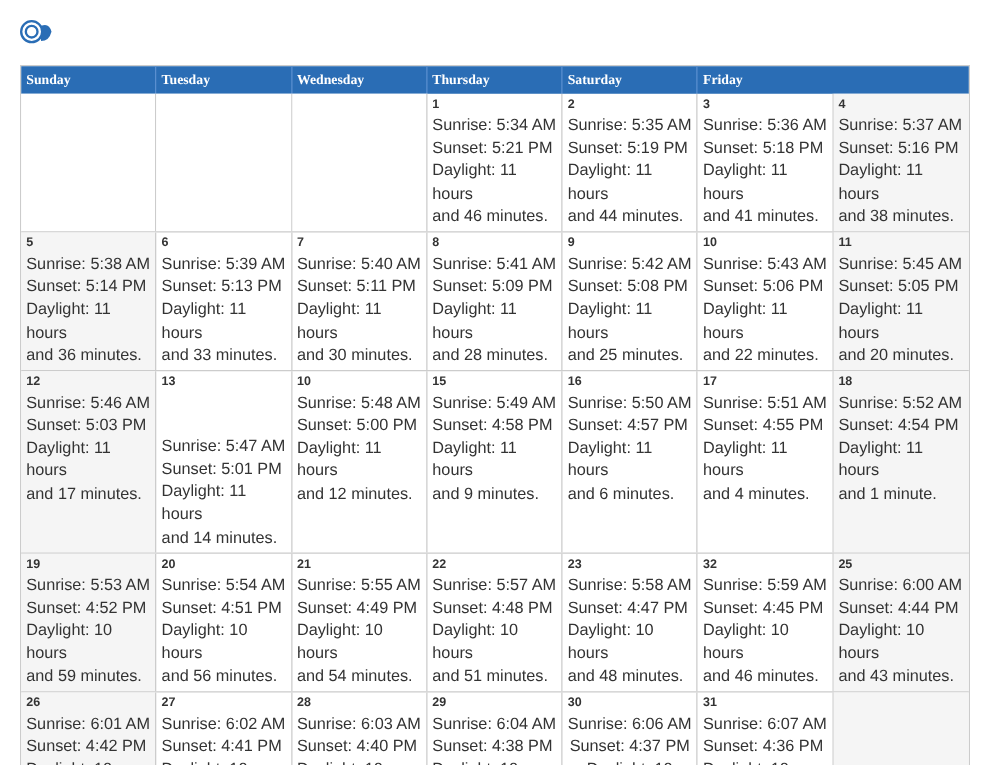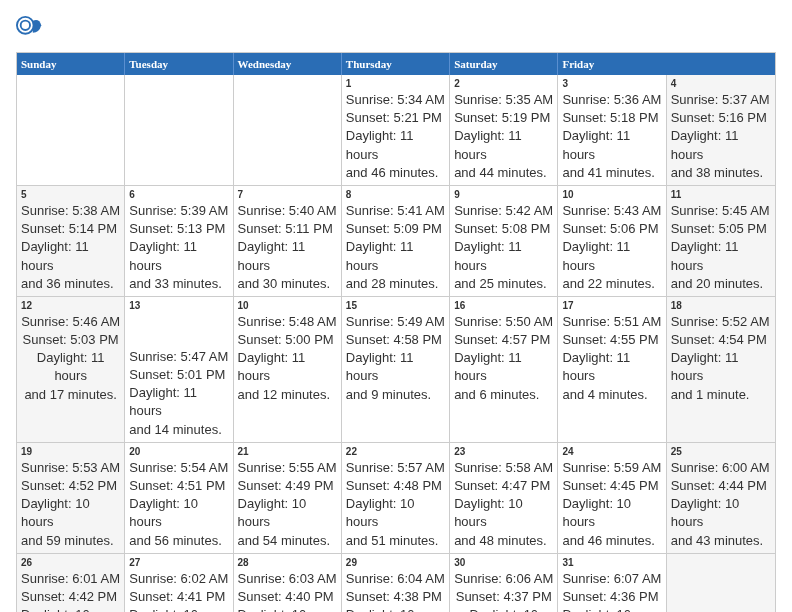--- a/index.html
+++ b/index.html
@@ -228,21 +228,21 @@
             <div class="day-num">11</div>
             <div class="cell-text" style="white-space: pre-line;">Sunrise: 5:45 AM
 Sunset: 5:05 PM
 Daylight: 11 hours
 and 20 minutes.</div>
           </div>
         </div>
         <div class="cal-row">
           <div class="cal-cell shaded">
             <div class="day-num">12</div>
-            <div class="cell-text" style="white-space: pre-line; text-align: center;">Sunrise: 5:46 AM
+            <div class="cell-text" style="white-space: pre-line;">Sunrise: 5:46 AM
 Sunset: 5:03 PM
 Daylight: 11 hours
 and 17 minutes.</div>
           </div>
           <div class="cal-cell">
             <div class="day-num">13</div>
             <div class="cell-text" style="white-space: pre-line; margin-top: 37px;">Sunrise: 5:47 AM
 Sunset: 5:01 PM
 Daylight: 11 hours
 and 14 minutes.</div>
@@ -313,21 +313,21 @@
 and 51 minutes.</div>
           </div>
           <div class="cal-cell">
             <div class="day-num">23</div>
             <div class="cell-text" style="white-space: pre-line;">Sunrise: 5:58 AM
 Sunset: 4:47 PM
 Daylight: 10 hours
 and 48 minutes.</div>
           </div>
           <div class="cal-cell">
-            <div class="day-num">24</div>
+            <div class="day-num">32</div>
             <div class="cell-text" style="white-space: pre-line;">Sunrise: 5:59 AM
 Sunset: 4:45 PM
 Daylight: 10 hours
 and 46 minutes.</div>
           </div>
           <div class="cal-cell shaded">
             <div class="day-num">25</div>
             <div class="cell-text" style="white-space: pre-line;">Sunrise: 6:00 AM
 Sunset: 4:44 PM
 Daylight: 10 hours

